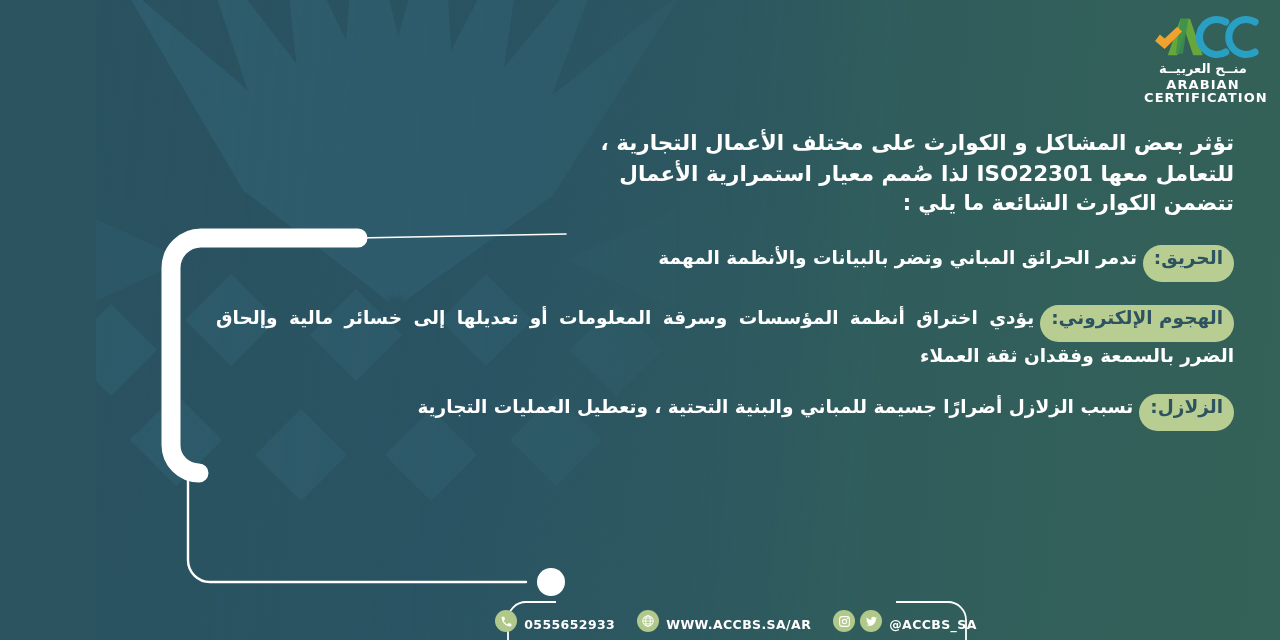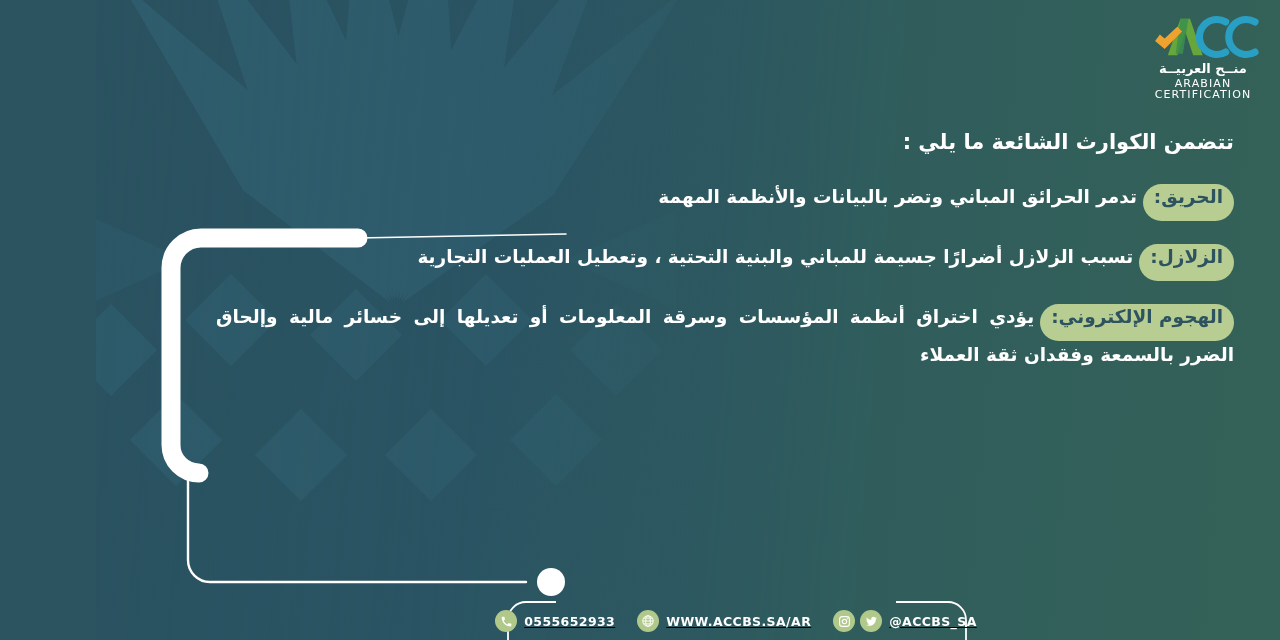--- a/index.html
+++ b/index.html
@@ -32,21 +32,21 @@
   .logo {
     position:absolute; top:14px; right:18px;
     width:118px; text-align:center; direction:ltr;
   }
   .logo-mark { height:46px; display:block; margin:0 auto; }
   .logo-ar {
     color:#ffffff; font-size:13px; font-weight:bold; letter-spacing:.5px;
     margin-top:2px; line-height:1.1; direction:rtl;
   }
   .logo-en {
-    color:#ffffff; font-size:11px; font-weight:normal; letter-spacing:1.1px;
+    color:#ffffff; font-size:13px; font-weight:bold; letter-spacing:1.1px;
     margin-top:2px; line-height:1;
   }
 
   
   .bracket { position:absolute; left:0; top:200px; width:500px; height:420px; pointer-events:none; }
 
   
   .content {
     position:absolute; top:128px; right:46px; left:120px;
     text-align:right; direction:rtl;
@@ -82,21 +82,21 @@
   }
   .item .body { }
 
   
   .footer-frame { position:absolute; left:0; bottom:0; width:1280px; height:60px; pointer-events:none; }
   .contact {
     position:absolute; bottom:8px; left:0; width:1280px;
     display:flex; justify-content:center; align-items:center; gap:0px;
     direction:ltr;
   }
-  .cgroup { display:flex; align-items:center; gap:7px; margin:0 11px;text-decoration:underline; }
+  .cgroup { display:flex; align-items:flex-end; gap:7px; margin:0 11px; }
   .cicon {
     width:22px; height:22px; border-radius:50%;
     background:#b0c98b; display:flex; align-items:center; justify-content:center;
     flex:0 0 auto;
   }
   .cicon svg { display:block; }
   .ctext {
     color:#ffffff; font-size:12.5px; font-weight:600; letter-spacing:.4px;
     white-space:nowrap;
   }
@@ -161,31 +161,35 @@
       <path d="M40 50 L46 6 L56 6 L49 50 Z" fill="#3c8f4e" opacity=".85"></path>
       <path d="M14 34 L26 44 L48 22 L42 16 L26 31 L20 26 Z" fill="#f0a22e"></path>
       <path d="M103 10 A22 22 0 1 0 103 48" fill="none" stroke="#2a9fc4" stroke-width="9" stroke-linecap="round"></path>
       <path d="M140 10 A22 22 0 1 0 140 48" fill="none" stroke="#2a9fc4" stroke-width="9" stroke-linecap="round"></path>
     </svg>
     <div class="logo-ar">منــح العربيــة</div>
     <div class="logo-en">ARABIAN CERTIFICATION</div>
   </div>
 
   <div class="content">
+    <div class="headline">
+      <div>تؤثر بعض المشاكل و الكوارث على  مختلف الأعمال التجارية ،</div>
+      <div><span>للتعامل معها   </span><span class="ltr">ISO22301</span><span>  لذا صُمم معيار استمرارية الأعمال</span></div>
+    </div>
     <div class="subhead">تتضمن الكوارث الشائعة ما يلي :</div>
 
     <div class="items">
       <div class="item">
         <span class="badge">الحريق:</span><span class="body">تدمر الحرائق المباني وتضر بالبيانات والأنظمة المهمة</span>
       </div>
+      <div class="item wide">
+        <span class="badge">الهجوم الإلكتروني:</span><span class="body">يؤدي اختراق أنظمة المؤسسات وسرقة المعلومات أو تعديلها إلى خسائر مالية وإلحاق الضرر بالسمعة وفقدان ثقة العملاء</span>
+      </div>
       <div class="item">
         <span class="badge">الزلازل:</span><span class="body">تسبب الزلازل أضرارًا جسيمة للمباني والبنية التحتية ، وتعطيل العمليات التجارية</span>
-      </div>
-      <div class="item wide">
-        <span class="badge">الهجوم الإلكتروني:</span><span class="body">يؤدي اختراق أنظمة المؤسسات وسرقة المعلومات أو تعديلها إلى خسائر مالية وإلحاق الضرر بالسمعة وفقدان ثقة العملاء</span>
       </div>
     </div>
   </div>
 
   <div class="footer-frame">
     <svg viewBox="0 0 1280 60" xmlns="http://www.w3.org/2000/svg">
       <path d="M460 22 L430 22 A18 18 0 0 0 412 40 L412 60" fill="none" stroke="#ffffff" stroke-width="1.8"></path>
       <path d="M800 22 L852 22 A18 18 0 0 1 870 40 L870 60" fill="none" stroke="#ffffff" stroke-width="1.8"></path>
     </svg>
   </div>

